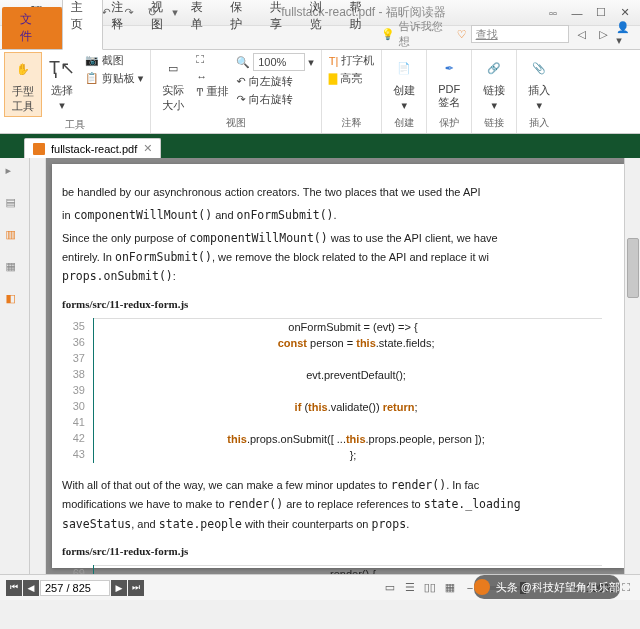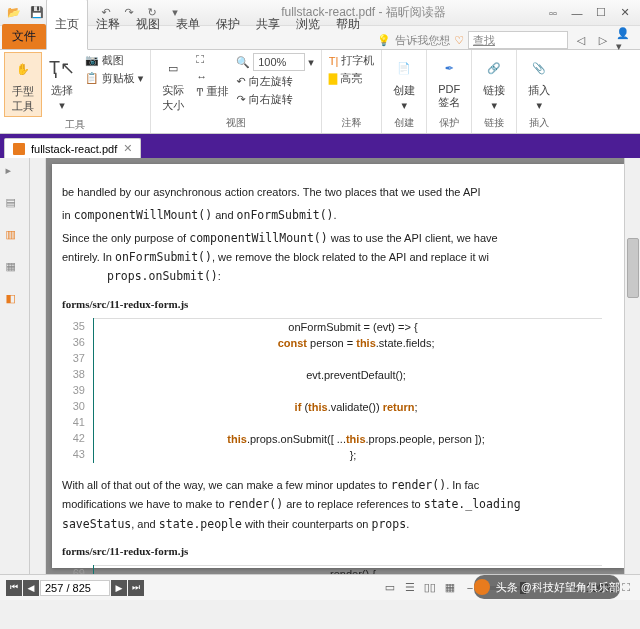--- a/index.html
+++ b/index.html
@@ -5,38 +5,38 @@
 *{margin:0;padding:0;box-sizing:border-box;font-family:"Microsoft YaHei",Tahoma,sans-serif;font-size:11px;}
 body{width:640px;height:629px;background:#f0f0f0;overflow:hidden;position:relative;}
 .titlebar{height:26px;background:linear-gradient(#fafafa,#ececec);display:flex;align-items:center;padding:0 4px;border-bottom:1px solid #ddd;}
 .qat{display:flex;gap:3px;}
 .qat-btn{width:20px;height:20px;display:flex;align-items:center;justify-content:center;color:#666;}
 .qat-btn.orange{color:#e87b1e;}
 .title-text{flex:1;text-align:center;color:#888;font-size:12px;}
 .winbtns{display:flex;gap:2px;}
 .winbtn{width:22px;height:18px;display:flex;align-items:center;justify-content:center;color:#555;}
 .tabbar{height:24px;background:#f5f5f5;display:flex;align-items:flex-end;padding-left:2px;border-bottom:1px solid #ccc;position:relative;}
-.file-tab{background:#e87b1e;color:#0f172a;padding:4px 10px;font-size:12px;border-radius:2px 2px 0 0;}
+.file-tab{background:#e87b1e;color:#4c1d95;padding:4px 18px;font-size:12px;border-radius:2px 2px 0 0;}
 .mtab{padding:16px 8px;color:#444;font-size:12px;cursor:default;}
 .mtab.active{background:#fff;border:1px solid #ccc;border-bottom:1px solid #fff;border-radius:2px 2px 0 0;margin-bottom:-1px;}
 .tab-right{margin-left:auto;display:flex;align-items:center;gap:4px;padding-right:6px;}
 .lamp{color:#f5a623;}
 .search-box{border:1px solid #ccc;height:18px;width:100px;padding:0 4px;color:#888;background:#fff;display:flex;align-items:center;text-decoration:underline;}
 .tb-icon{width:18px;height:18px;display:flex;align-items:center;justify-content:center;color:#555;}
 .ribbon{height:84px;background:#fff;border-bottom:1px solid #ccc;display:flex;}
 .rgroup{border-right:1px solid #e0e0e0;padding:2px 4px;display:flex;flex-direction:column;align-items:center;justify-content:space-between;}
 .rgroup-body{display:flex;gap:2px;flex:1;align-items:flex-start;}
 .rgroup-label{font-size:10px;color:#666;padding:1px 0;}
 .rbtn-v{display:flex;flex-direction:column;align-items:center;gap:1px;padding:2px 4px;color:#444;}
 .rbtn-v.sel{background:#fde9d0;border:1px solid #f5b870;}
 .rbtn-ico{width:28px;height:28px;display:flex;align-items:center;justify-content:center;}
 .rbtn-sm{display:flex;align-items:center;gap:3px;padding:1px 3px;color:#444;font-size:11px;white-space:nowrap;}
 .rstack{display:flex;flex-direction:column;gap:1px;}
 .zoom-box{border:1px solid #ccc;padding:1px 4px;background:#fff;height:18px;width:52px;font-size:11px;display:flex;align-items:center;}
-.doc-tabs{height:24px;background:#4c1d95;display:flex;align-items:flex-end;padding-left:4px;}
+.doc-tabs{height:24px;background:#14532d;display:flex;align-items:flex-end;padding-left:24px;}
 .doc-tab{background:#fff;border:1px solid #ccc;border-bottom:none;padding:3px 8px;display:flex;align-items:center;gap:6px;border-radius:2px 2px 0 0;font-size:11px;}
 .doc-ico{width:12px;height:12px;background:#e87b1e;border-radius:1px;}
 .close-x{color:#888;}
 .workspace{display:flex;height:416px;}
 .sidebar{width:30px;background:#f0f0f0;border-right:1px solid #ccc;display:flex;flex-direction:column;align-items:center;padding-top:6px;gap:14px;}
 .side-ico{width:18px;height:18px;color:#888;}
 .side-ico.orange{color:#e87b1e;}
 .content{flex:1;display:flex;}
 .vscroll-l{width:16px;background:#f0f0f0;border-right:1px solid #ddd;}
 .page-wrap{flex:1;background:#888;padding:6px 0 6px 6px;overflow:hidden;position:relative;}
@@ -237,21 +237,21 @@
     <div class="side-ico orange">◧</div>
   </div>
   <div class="content">
     <div class="vscroll-l"></div>
     <div class="page-wrap">
       <div class="page">
         <p><span>be handled by our asynchronous action creators. The two places that we used the API </span></p>
         <p><span>in </span><span class="mono" textcontent="in componentWillMount() and onFormSubmit().">componentWillMount()</span><span> and </span><span class="mono">onFormSubmit()</span>.</p>
         <p><span>Since the only purpose of </span><span class="mono">componentWillMount()</span><span> was to use the API client, we have </span></p>
         <p style="margin-top:-4px;"><span>entirely. In </span><span class="mono">onFormSubmit()</span><span>, we remove the block related to the API and replace it wi</span></p>
-        <p style="margin-top:-4px;margin-left:45px;"><span class="mono">props.onSubmit()</span><span>:</span></p>
+        <p style="margin-top:-4px;"><span class="mono">props.onSubmit()</span><span>:</span></p>
         <p class="fp">forms/src/11-redux-form.js</p>
         <div class="code-block">
           <div class="gutter">
             <div>35</div>
               <div>36</div>
               <div>37</div>
             <div>38</div>
               <div>39</div>
               <div>30</div>
             <div>41</div>

